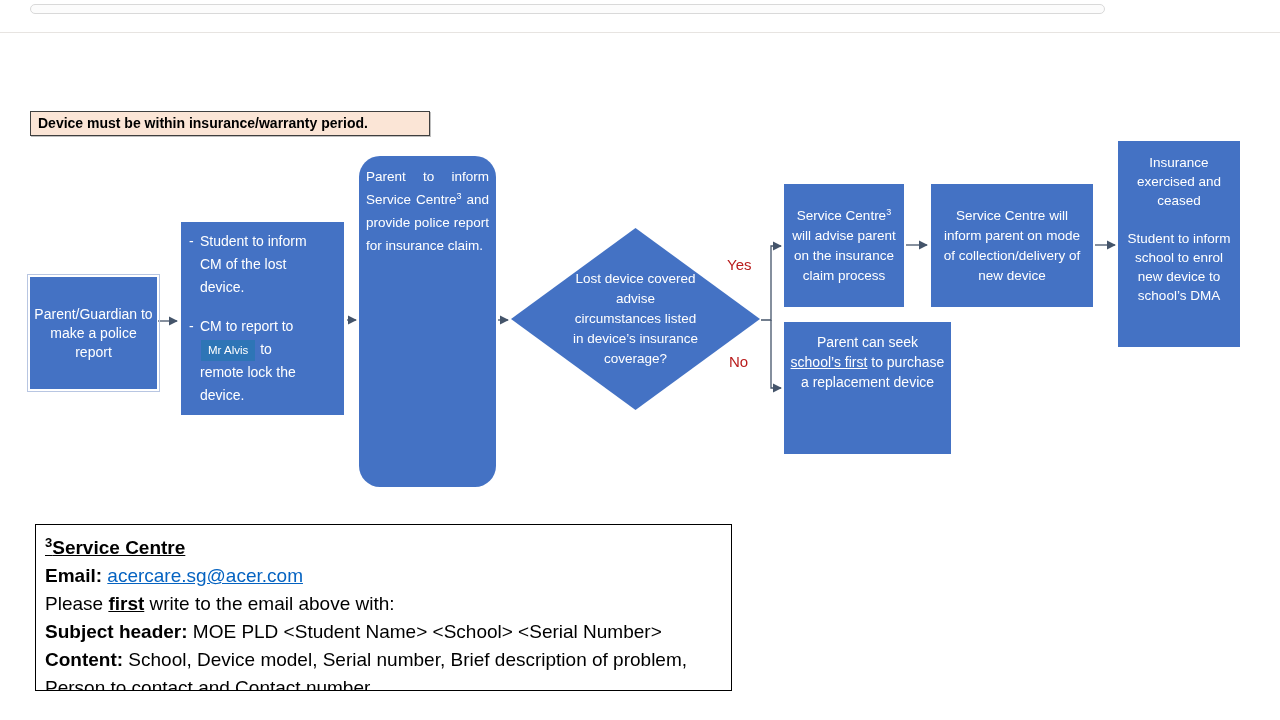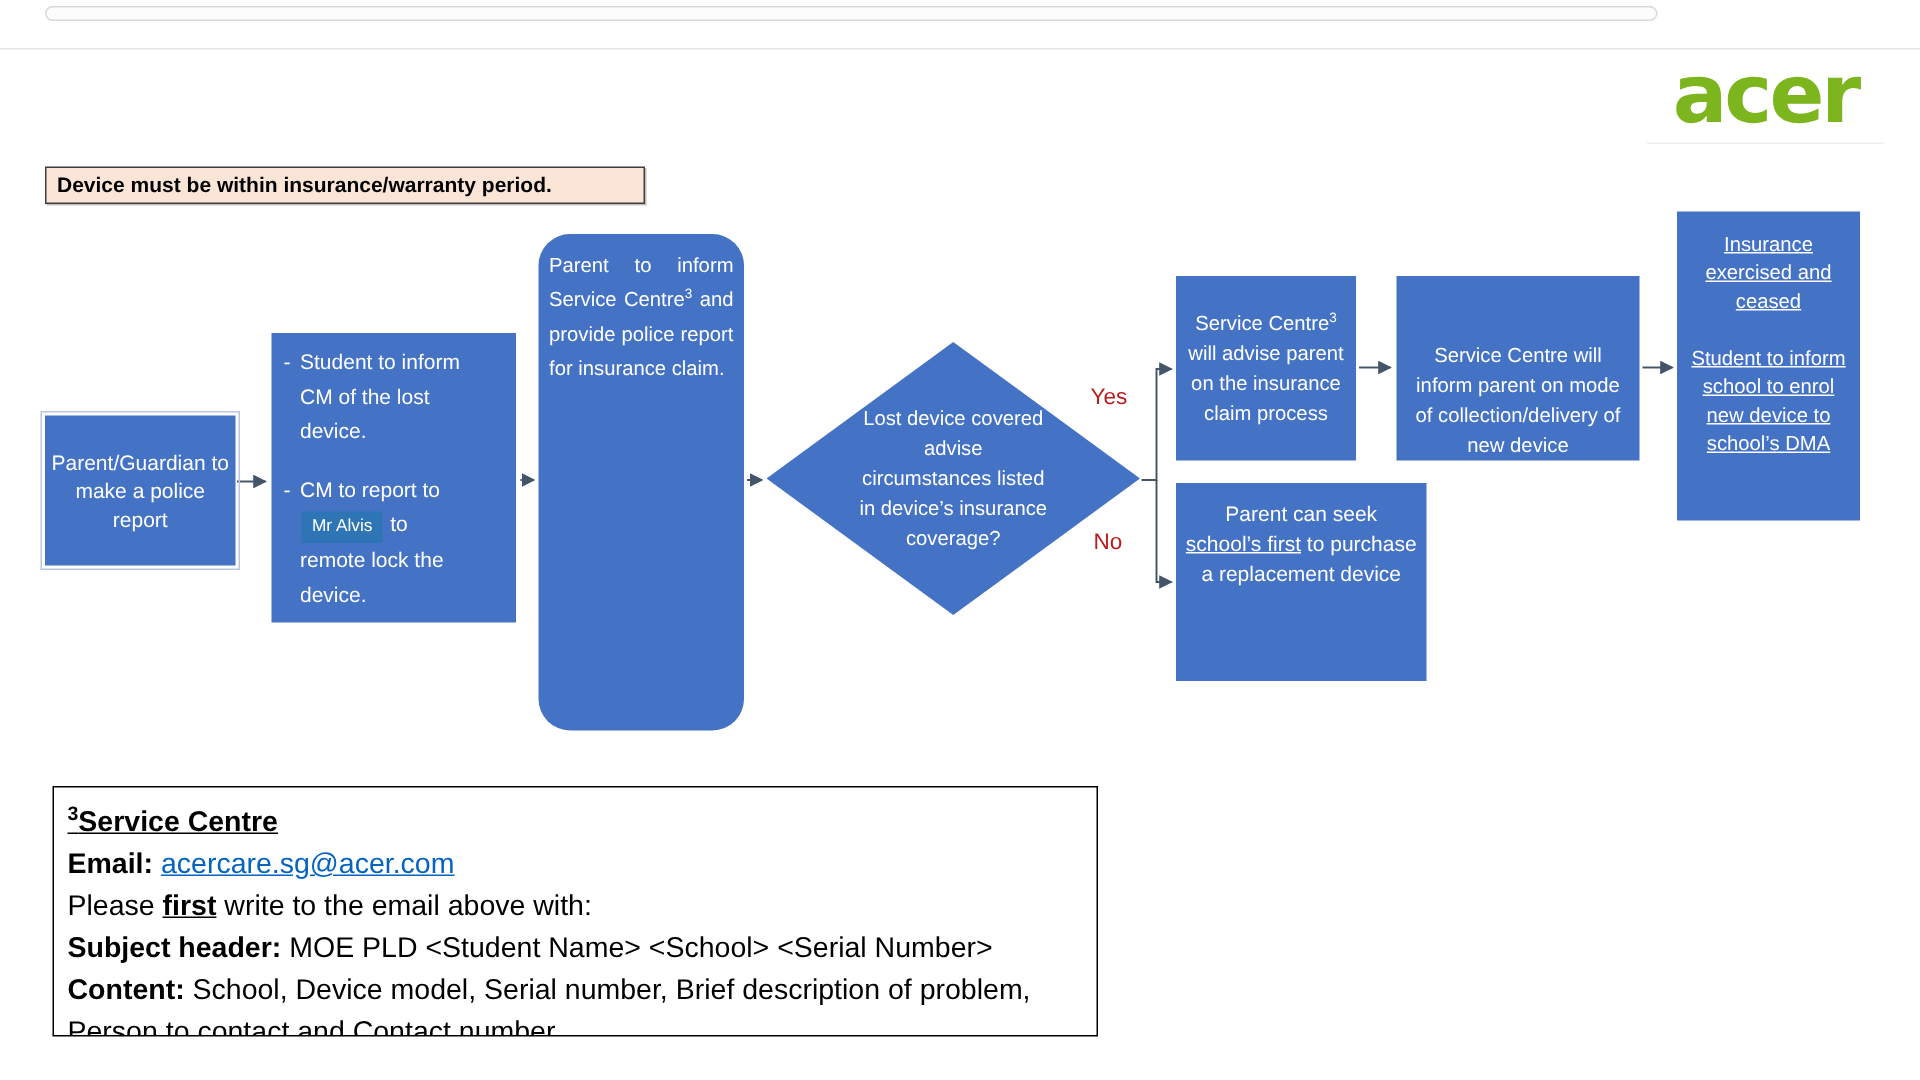--- a/index.html
+++ b/index.html
@@ -24,21 +24,21 @@
     background: #FBE5D6; border: 1px solid #3f3f3f; font-size: 14px; font-weight: bold;
     line-height: 22px; padding-left: 7px; box-shadow: 1px 1px 0 #bfbfbf;
   }
   .arrows { position: absolute; left: 0; top: 0; pointer-events: none; }
   .conn { fill: none; stroke: #44546A; stroke-width: 1.3; marker-end: url(#ah); }
 
   .node { position: absolute; background: #4472C4; color: #fff; }
   .node sup { font-size: 9px; line-height: 0; }
 
   .start {
-    left: 30px; top: 277px; width: 127px; height: 100px;
+    left: 30px; top: 277px; width: 127px; height: 112px;
     display: flex; align-items: center; justify-content: flex-start; text-align: center;
     font-size: 14px; line-height: 19px; padding: 0 2px;
     outline: 1px solid #b8c6e2; outline-offset: 2px;
   }
   .bullets { left: 181px; top: 222px; width: 163px; height: 193px; font-size: 14px; line-height: 23px; padding: 8px 4px 0 8px; }
   .bullet { display: flex; }
   .bullet + .bullet { margin-top: 16px; }
   .dash { width: 11px; flex: none; }
   .btext { width: 112px; }
   .chip {
@@ -61,25 +61,25 @@
   .yes { left: 727px; top: 256px; }
   .no  { left: 729px; top: 353px; }
 
   .advise {
     left: 784px; top: 184px; width: 120px; height: 123px;
     display: flex; align-items: center; justify-content: center; text-align: center;
     font-size: 13.5px; line-height: 20px; padding: 4px 4px;
   }
   .mode {
     left: 931px; top: 184px; width: 162px; height: 123px;
-    display: flex; align-items: flex-end; justify-content: center; text-align: center;
+    display: flex; align-items: center; justify-content: center; text-align: center;
     font-size: 13.5px; line-height: 20px; padding: 0 6px;
   }
   .ceased { left: 1118px; top: 141px; width: 122px; height: 206px; text-align: center; font-size: 13.5px; line-height: 19px; padding: 12px 5px; }
-  .ceased p { margin: 0; text-decoration: underline; }
+  .ceased p { margin: 0; }
   .ceased p + p { margin-top: 19px; }
   .replacement { left: 784px; top: 322px; width: 167px; height: 132px; text-align: center; font-size: 14px; line-height: 20px; padding: 10px 6px; }
   .u { text-decoration: underline; }
 
   .footer {
     position: absolute; left: 35px; top: 524px; width: 697px; height: 167px;
     border: 1px solid #000; padding: 4px 9px; font-size: 19px; line-height: 28px;
     overflow: hidden; background: #fff;
   }
   .footer sup { font-size: 13px; font-weight: bold; }
@@ -87,21 +87,20 @@
   .link { color: #0563C1; text-decoration: underline; cursor: pointer; }
 </style>
 </head>
 <body>
 
 <div class="stage">
 
   <div class="top-strip"></div>
   <div class="top-line"></div>
 
-  <div class="logo">acer</div>
 
   <div class="banner">Device must be within insurance/warranty period.</div>
 
   <svg class="arrows" width="1280" height="720" viewBox="0 0 1280 720">
     <defs>
       <marker id="ah" viewBox="0 0 10 10" refX="9" refY="5" markerWidth="7" markerHeight="7" orient="auto">
         <path d="M0,0 L10,5 L0,10 z" fill="#44546A"></path>
       </marker>
     </defs>
     <path class="conn" d="M158 321 H177"></path>

